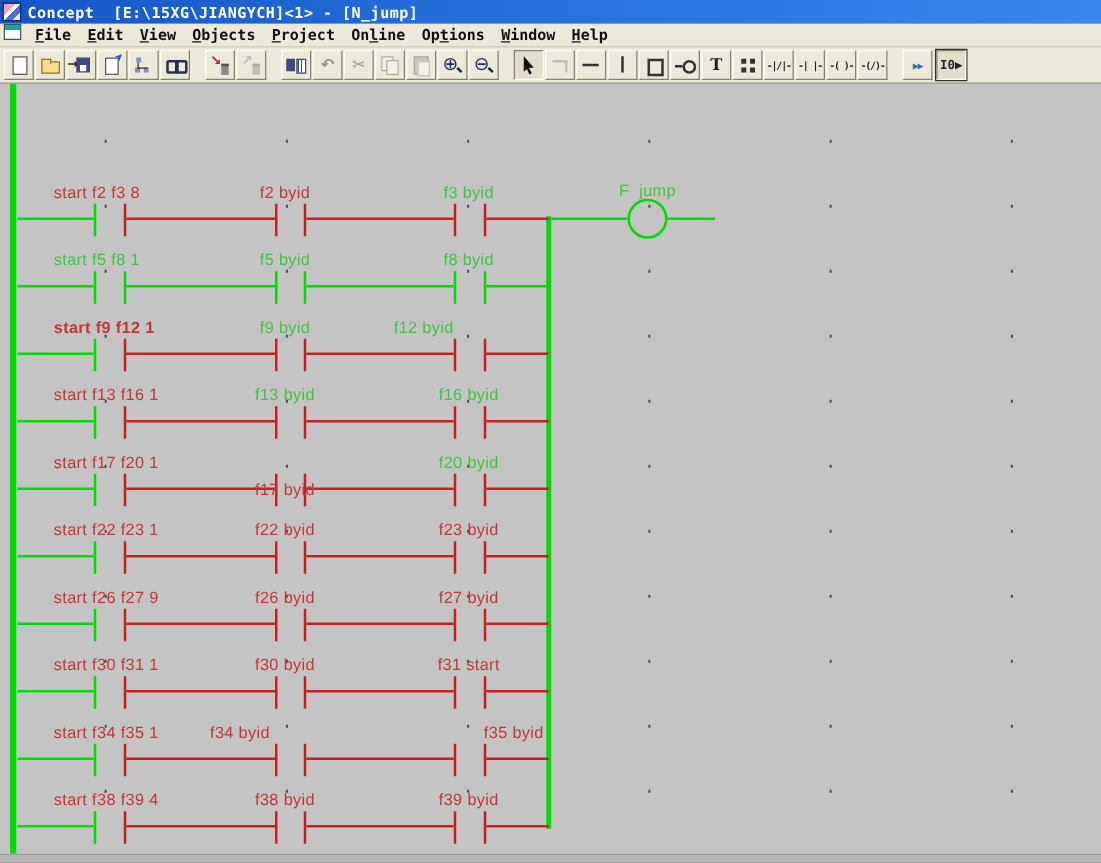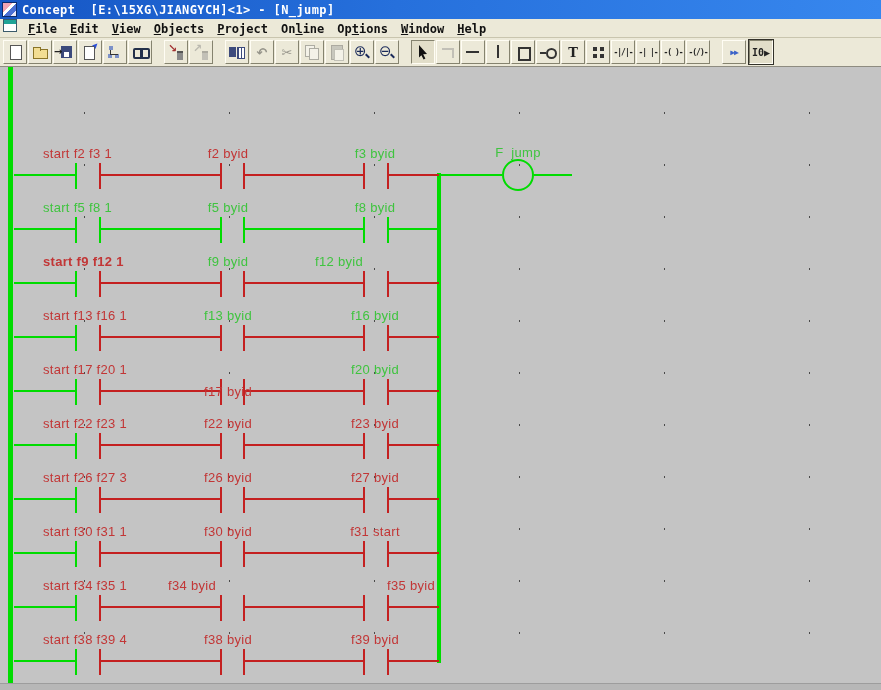--- a/index.html
+++ b/index.html
@@ -228,21 +228,21 @@
         <div class="wire-h" style="left: 14px; top: 107px; width: 61px; background: rgb(0, 220, 0);"></div>
         <div class="wire-h" style="left: 101px; top: 107px; width: 119px; background: rgb(196, 32, 32);"></div>
         <div class="wire-h" style="left: 245px; top: 107px; width: 118px; background: rgb(196, 32, 32);"></div>
         <div class="wire-h" style="left: 389px; top: 107px; width: 50px; background: rgb(196, 32, 32);"></div>
         <div class="bar" style="left: 75px; top: 96px; background: rgb(0, 220, 0);"></div>
         <div class="bar" style="left: 99px; top: 96px; background: rgb(196, 32, 32);"></div>
         <div class="bar" style="left: 220px; top: 96px; background: rgb(196, 32, 32);"></div>
         <div class="bar" style="left: 243px; top: 96px; background: rgb(196, 32, 32);"></div>
         <div class="bar" style="left: 363px; top: 96px; background: rgb(196, 32, 32);"></div>
         <div class="bar" style="left: 387px; top: 96px; background: rgb(196, 32, 32);"></div>
-        <div class="lbl" style="left: 43px; top: 79px; color: rgb(194, 54, 54);">start f2 f3 1</div>
+        <div class="lbl" style="left: 43px; top: 79px; color: rgb(194, 54, 54);">start f2 f3 8</div>
         <div class="lbl" style="left: 168px; top: 79px; color: rgb(194, 54, 54); width: 120px; text-align: center;">f2 byid</div>
         <div class="lbl" style="left: 315px; top: 79px; color: rgb(63, 196, 63); width: 120px; text-align: center;">f3 byid</div>
         <div class="wire-h" style="left: 14px; top: 161px; width: 61px; background: rgb(0, 220, 0);"></div>
         <div class="wire-h" style="left: 101px; top: 161px; width: 119px; background: rgb(0, 220, 0);"></div>
         <div class="wire-h" style="left: 245px; top: 161px; width: 118px; background: rgb(0, 220, 0);"></div>
         <div class="wire-h" style="left: 389px; top: 161px; width: 50px; background: rgb(0, 220, 0);"></div>
         <div class="bar" style="left: 75px; top: 150px; background: rgb(0, 220, 0);"></div>
         <div class="bar" style="left: 99px; top: 150px; background: rgb(0, 220, 0);"></div>
         <div class="bar" style="left: 220px; top: 150px; background: rgb(0, 220, 0);"></div>
         <div class="bar" style="left: 243px; top: 150px; background: rgb(0, 220, 0);"></div>
@@ -306,21 +306,21 @@
         <div class="wire-h" style="left: 14px; top: 431px; width: 61px; background: rgb(0, 220, 0);"></div>
         <div class="wire-h" style="left: 101px; top: 431px; width: 119px; background: rgb(196, 32, 32);"></div>
         <div class="wire-h" style="left: 245px; top: 431px; width: 118px; background: rgb(196, 32, 32);"></div>
         <div class="wire-h" style="left: 389px; top: 431px; width: 50px; background: rgb(196, 32, 32);"></div>
         <div class="bar" style="left: 75px; top: 420px; background: rgb(0, 220, 0);"></div>
         <div class="bar" style="left: 99px; top: 420px; background: rgb(196, 32, 32);"></div>
         <div class="bar" style="left: 220px; top: 420px; background: rgb(196, 32, 32);"></div>
         <div class="bar" style="left: 243px; top: 420px; background: rgb(196, 32, 32);"></div>
         <div class="bar" style="left: 363px; top: 420px; background: rgb(196, 32, 32);"></div>
         <div class="bar" style="left: 387px; top: 420px; background: rgb(196, 32, 32);"></div>
-        <div class="lbl" style="left: 43px; top: 403px; color: rgb(194, 54, 54);">start f26 f27 3</div>
+        <div class="lbl" style="left: 43px; top: 403px; color: rgb(194, 54, 54);">start f26 f27 9</div>
         <div class="lbl" style="left: 168px; top: 403px; color: rgb(194, 54, 54); width: 120px; text-align: center;">f26 byid</div>
         <div class="lbl" style="left: 315px; top: 403px; color: rgb(194, 54, 54); width: 120px; text-align: center;">f27 byid</div>
         <div class="wire-h" style="left: 14px; top: 485px; width: 61px; background: rgb(0, 220, 0);"></div>
         <div class="wire-h" style="left: 101px; top: 485px; width: 119px; background: rgb(196, 32, 32);"></div>
         <div class="wire-h" style="left: 245px; top: 485px; width: 118px; background: rgb(196, 32, 32);"></div>
         <div class="wire-h" style="left: 389px; top: 485px; width: 50px; background: rgb(196, 32, 32);"></div>
         <div class="bar" style="left: 75px; top: 474px; background: rgb(0, 220, 0);"></div>
         <div class="bar" style="left: 99px; top: 474px; background: rgb(196, 32, 32);"></div>
         <div class="bar" style="left: 220px; top: 474px; background: rgb(196, 32, 32);"></div>
         <div class="bar" style="left: 243px; top: 474px; background: rgb(196, 32, 32);"></div>

